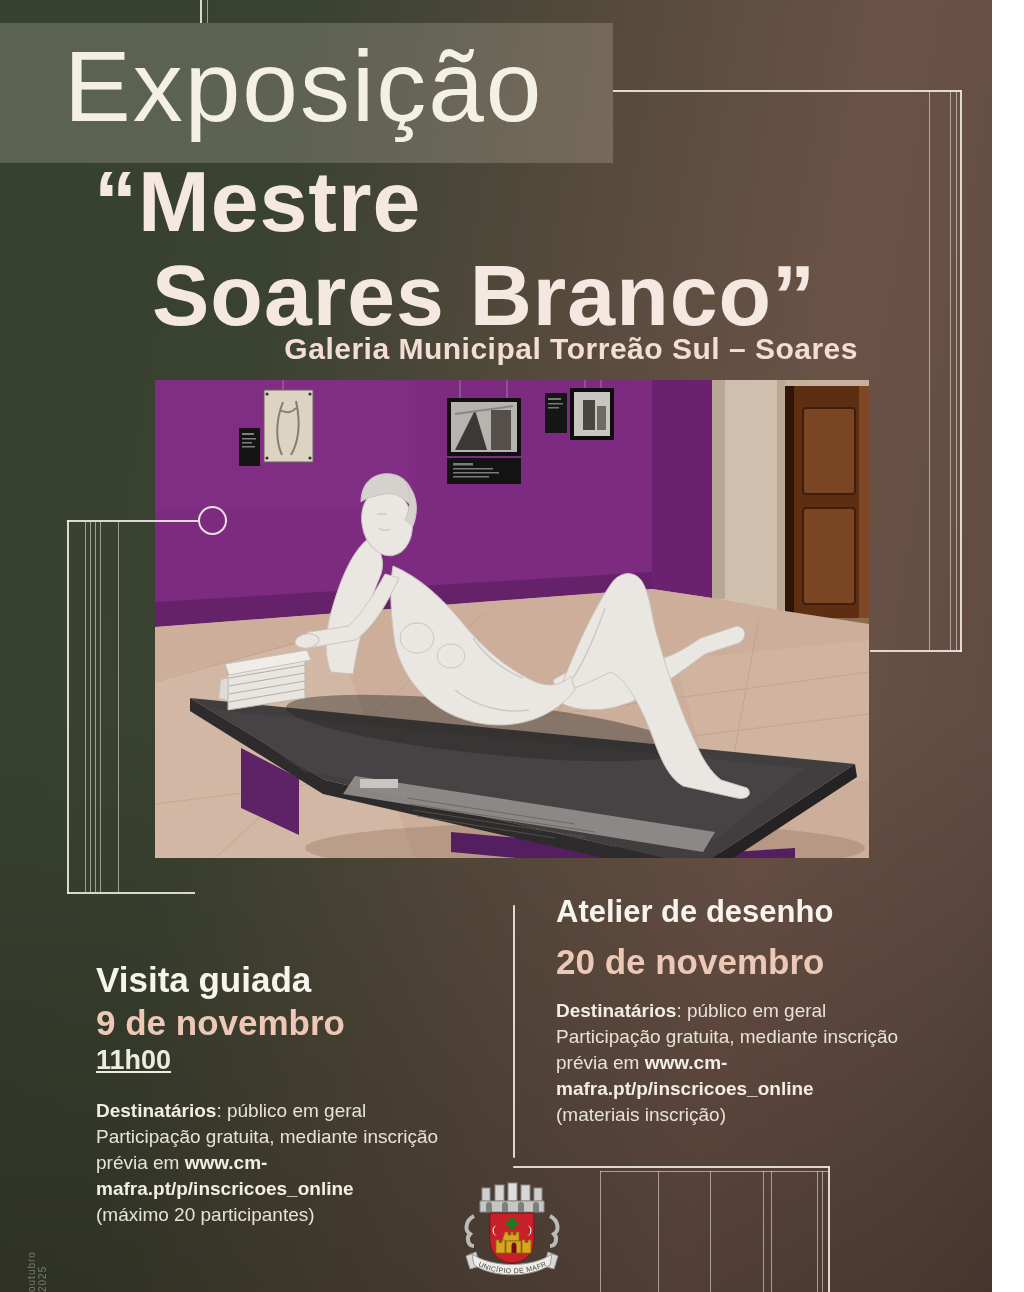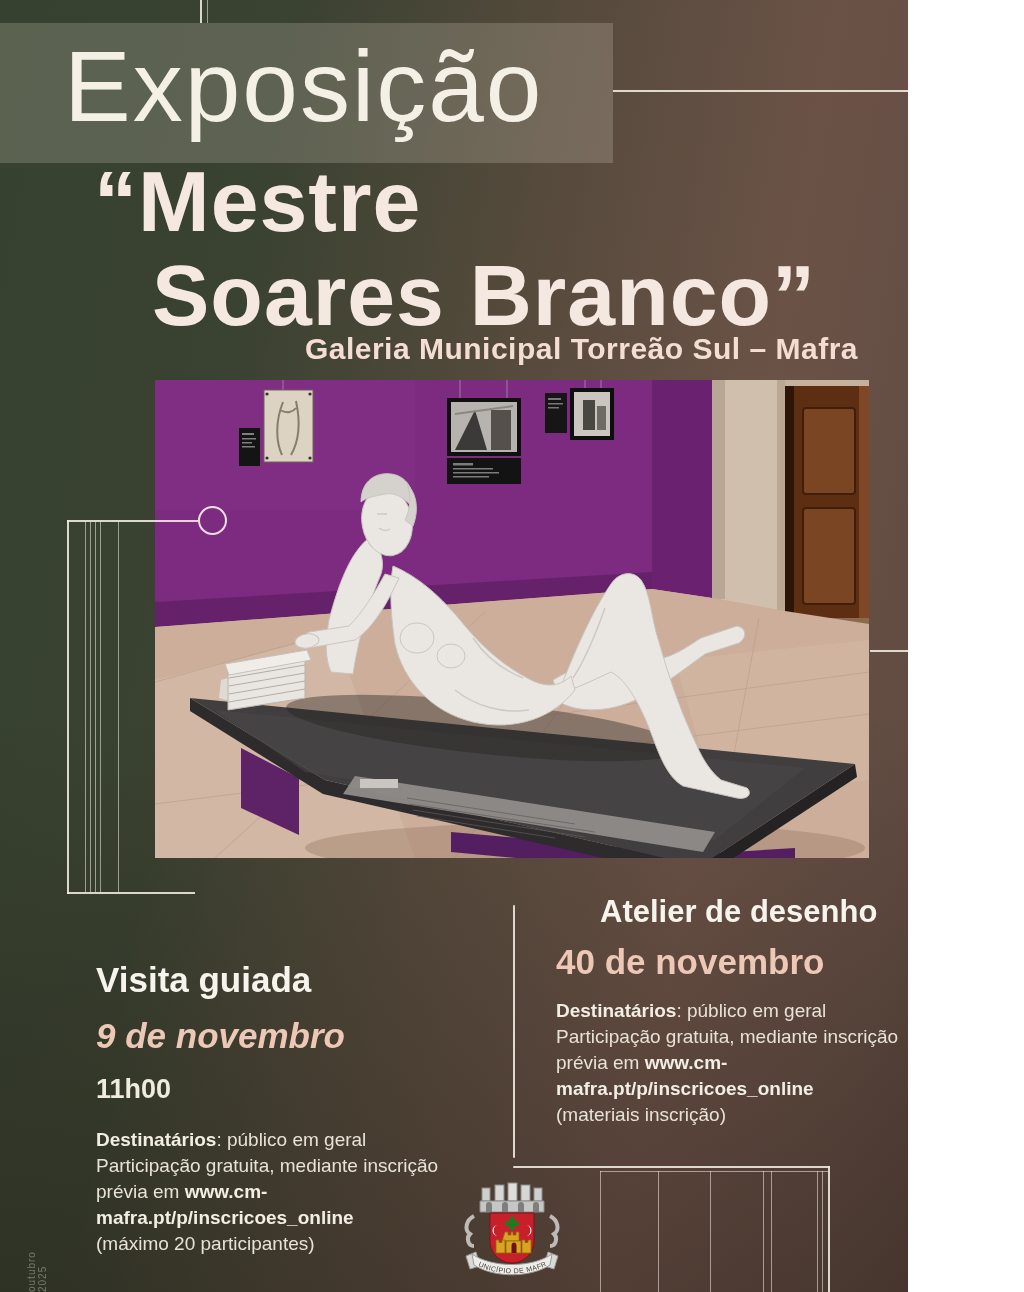--- a/index.html
+++ b/index.html
@@ -1,17 +1,17 @@
 <!DOCTYPE html>
 <html><head>
 <meta charset="utf-8">
 <style>
   * { margin:0; padding:0; box-sizing:border-box; }
   body { width:1024px; height:1292px; font-family:"Liberation Sans", sans-serif; }
-  #poster { position:relative; width:908px; height:1292px; overflow:hidden;
+  #poster { position:relative; width:992px; height:1292px; overflow:hidden;
     background:
       linear-gradient(180deg, rgba(0,0,0,0) 55%, rgba(22,14,10,0.30) 100%),
       linear-gradient(100deg, #36412f 0%, #3a4231 26%, #554a3c 50%, #6b5247 74%, #614c42 92%, #5a463d 100%);
   }
   .line { position:absolute; background:rgba(243,237,227,0.88); }
   .line.soft { background:rgba(243,237,227,0.55); }
   .band { position:absolute; left:0; top:23px; width:613px; height:140px;
           background:rgba(238,228,214,0.20); }
   .kicker { position:absolute; left:64px; top:36px; font-size:100px; font-weight:100;
             letter-spacing:2px; color:#f5f0e6; line-height:1; }
@@ -23,21 +23,21 @@
   .circle { position:absolute; left:198px; top:506px; width:29px; height:29px;
             border:2.5px solid rgba(245,240,230,0.92); border-radius:50%; }
   .photo-wrap { position:absolute; left:155px; top:380px; width:714px; height:478px; }
   .col { position:absolute; width:420px; color:#e9e4d9; }
   .col h3 { color:#f7f4ed; font-weight:700; }
   .col .date { font-weight:700; color:#edc8b7; }
   .col .time { font-weight:700; color:#eeebdf; }
   .col .details { font-size:19px; line-height:26px; color:#e8e2d6; }
   .col .details b { color:#f2eee4; font-weight:700; }
   .col1 h3 { font-size:35px; }
-  .col2 h3 { font-size:31px; line-height:36px;margin-left:44px; }
+  .col2 h3 { font-size:31px; line-height:36px; }
   .col .date { font-size:35px; }
   .col1 .time { font-size:27px; }
   .col2 .time { font-size:29px; }
   .side-note { position:absolute; left:26px; top:1228px; writing-mode:vertical-rl;
                transform:rotate(180deg); font-size:10px; color:#8d9480; opacity:0.75;
                letter-spacing:1px; }
   .crest { position:absolute; left:452px; top:1172px; width:120px; height:114px; }
 </style>
 </head>
 <body>
@@ -54,21 +54,21 @@
   <div class="line soft" style="left:929px;top:90px;width:1px;height:560px;"></div>
   <div class="line soft" style="left:950px;top:90px;width:1px;height:560px;"></div>
   <div class="line soft" style="left:956px;top:90px;width:1px;height:560px;"></div>
   <div class="line" style="left:960px;top:90px;width:2px;height:562px;"></div>
   <div class="line" style="left:870px;top:650px;width:92px;height:2px;"></div>
 
   <div class="title">
     <span>“Mestre</span>
     <span class="l2">Soares Branco”</span>
   </div>
-  <div class="subtitle">Galeria Municipal Torreão Sul – Mafra</div>
+  <div class="subtitle">Galeria Municipal Torreão Sul – Soares</div>
 
   <div class="photo-wrap">
     <svg viewBox="0 0 714 478" width="714" height="478">
 
       <rect x="0" y="0" width="714" height="478" fill="#ccae9a"></rect>
 
       <polygon points="0,0 497,0 497,209 0,247" fill="#7c2b80"></polygon>
       <rect x="0" y="0" width="260" height="130" fill="#8a3390" opacity="0.30"></rect>
       <polygon points="0,222 497,192 497,209 0,247" fill="#591d5e" opacity="0.65"></polygon>
 
@@ -211,37 +211,37 @@
   <div class="line" style="left:67px;top:520px;width:2px;height:374px;"></div>
   <div class="line soft" style="left:85px;top:522px;width:1px;height:370px;"></div>
   <div class="line soft" style="left:90px;top:522px;width:1px;height:370px;"></div>
   <div class="line soft" style="left:95px;top:522px;width:1px;height:370px;"></div>
   <div class="line soft" style="left:100px;top:522px;width:1px;height:370px;"></div>
   <div class="line soft" style="left:118px;top:522px;width:1px;height:370px;"></div>
   <div class="line" style="left:67px;top:892px;width:128px;height:2px;"></div>
 
   <div class="col col1" style="left:96px;top:960px;">
     <h3>Visita guiada</h3>
-    <div class="date" style="margin-top:16px;font-style:italic;">9 de novembro</div>
-    <div class="time" style="margin-top:18px;">11h00</div>
+    <div class="date" style="margin-top:3px;">9 de novembro</div>
+    <div class="time" style="margin-top:2px;text-decoration:underline;">11h00</div>
     <div class="details" style="margin-top:22px;">
       <div><b>Destinatários</b><span>: público em geral</span></div>
       <div>Participação gratuita, mediante inscrição</div>
       <div><span>prévia em </span><b>www.cm-mafra.pt/p/inscricoes_online</b></div>
       <div>(máximo 20 participantes)</div>
     </div>
   </div>
 
   <div class="line" style="left:513px;top:905px;width:2px;height:253px;border-radius:2px;"></div>
 
   <div class="col col2" style="left:556px;top:894px;">
     <h3>
       <span>Atelier de desenho</span><br>
     </h3>
-    <div class="date" style="margin-top:12px;">40 de novembro</div>
+    <div class="date" style="margin-top:12px;">20 de novembro</div>
     <div class="details" style="margin-top:16px;">
       <div><b>Destinatários</b><span>: público em geral</span></div>
       <div>Participação gratuita, mediante inscrição</div>
       <div><span>prévia em </span><b>www.cm-mafra.pt/p/inscricoes_online</b></div>
       <div>(materiais inscrição)</div>
     </div>
   </div>
 
   <div class="line" style="left:513px;top:1166px;width:317px;height:2px;border-radius:2px;"></div>
   <div class="line soft" style="left:600px;top:1171px;width:228px;height:1px;"></div>

